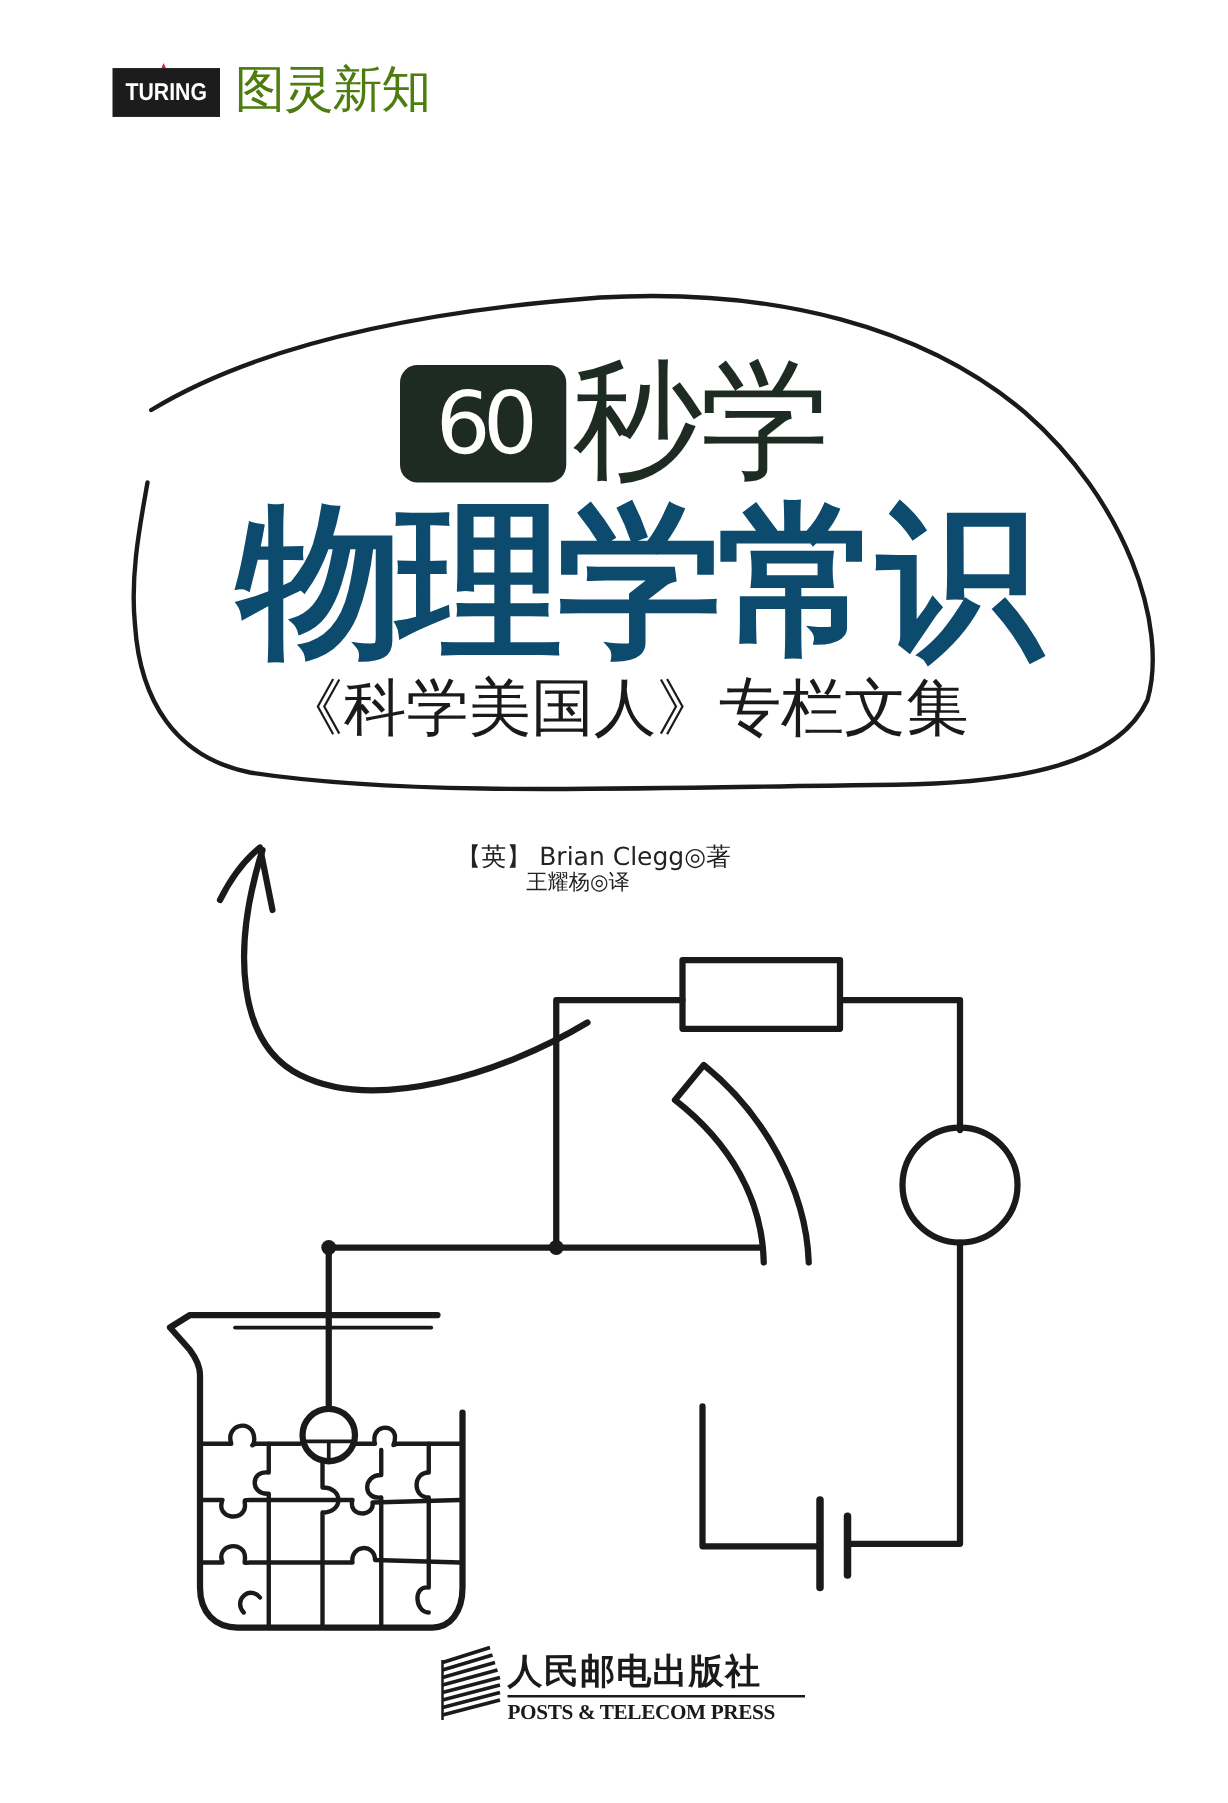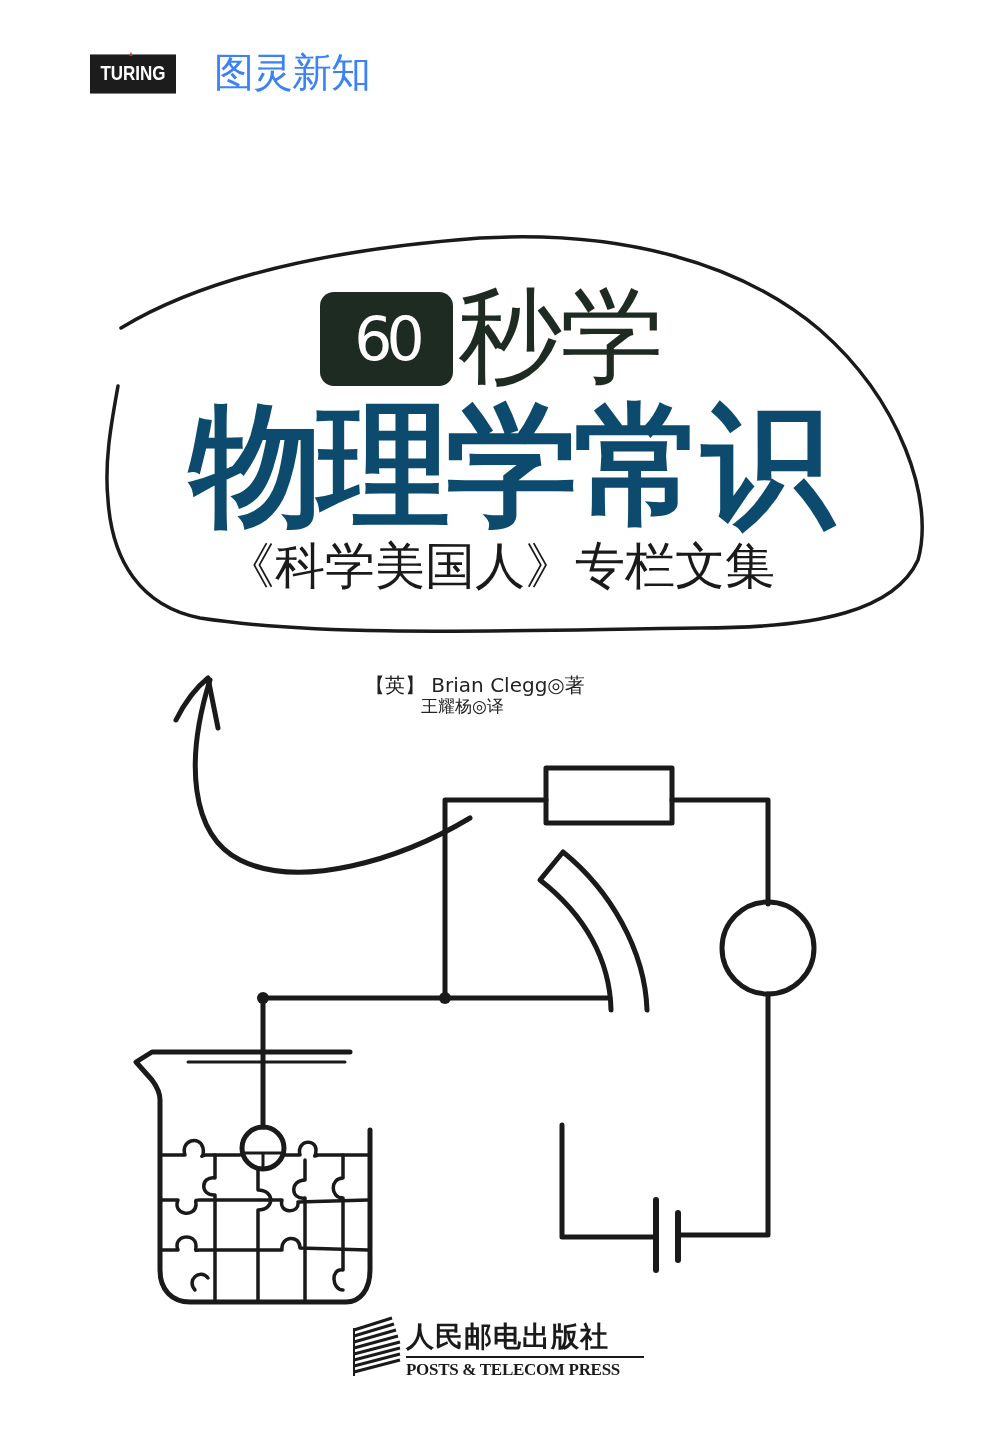--- a/index.html
+++ b/index.html
@@ -10,27 +10,27 @@
     .abs { position: absolute; }
     
     .turing-badge {
       left: 90px; top: 57px; width: 86px; height: 34px; background: #1c1c1c;
       color: #fff; font-family: "Liberation Sans", sans-serif; font-weight: bold;
       font-size: 17px; letter-spacing: 0px; display: flex; align-items: center; justify-content: center;
       transform: scaleY(1.15);
     }
     .turing-badge .flame { position: absolute; top: -3px; left: 38px; width: 6px; height: 5px; color: #d23; font-size: 6px; line-height: 5px; }
     .series-name {
-      left: 188px; top: 48px; font-size: 40px; color: #3b82f6; font-family: "DejaVu Sans", sans-serif;
-      letter-spacing: -1px; line-height: 48px; margin-left: 26px;
+      left: 188px; top: 48px; font-size: 40px; color: #4d7c0f; font-family: "DejaVu Sans", sans-serif;
+      letter-spacing: -1px; line-height: 48px;
     }
     
     .title-60-box {
       left: 320px; top: 292px; width: 133px; height: 94px; background: #1e2b22; border-radius: 14px;
-      color: #fff; font-family: "DejaVu Sans", sans-serif; font-size: 60px; line-height: 94px;
+      color: #fff; font-family: "DejaVu Sans", sans-serif; font-size: 69px; line-height: 94px;
       text-align: center; letter-spacing: -6px; font-weight: normal;
     }
     .title-miaoxue {
       left: 458px; top: 280px; font-size: 104px; line-height: 112px; color: #1e2b22;
       font-family: "DejaVu Sans", sans-serif; letter-spacing: -2px;
     }
     .title-main {
       left: 190px; top: 395px; font-size: 132px; line-height: 140px; color: #0c4a6e;
       font-family: "DejaVu Serif", serif; font-weight: bold; letter-spacing: -4px; white-space: nowrap;
     }

